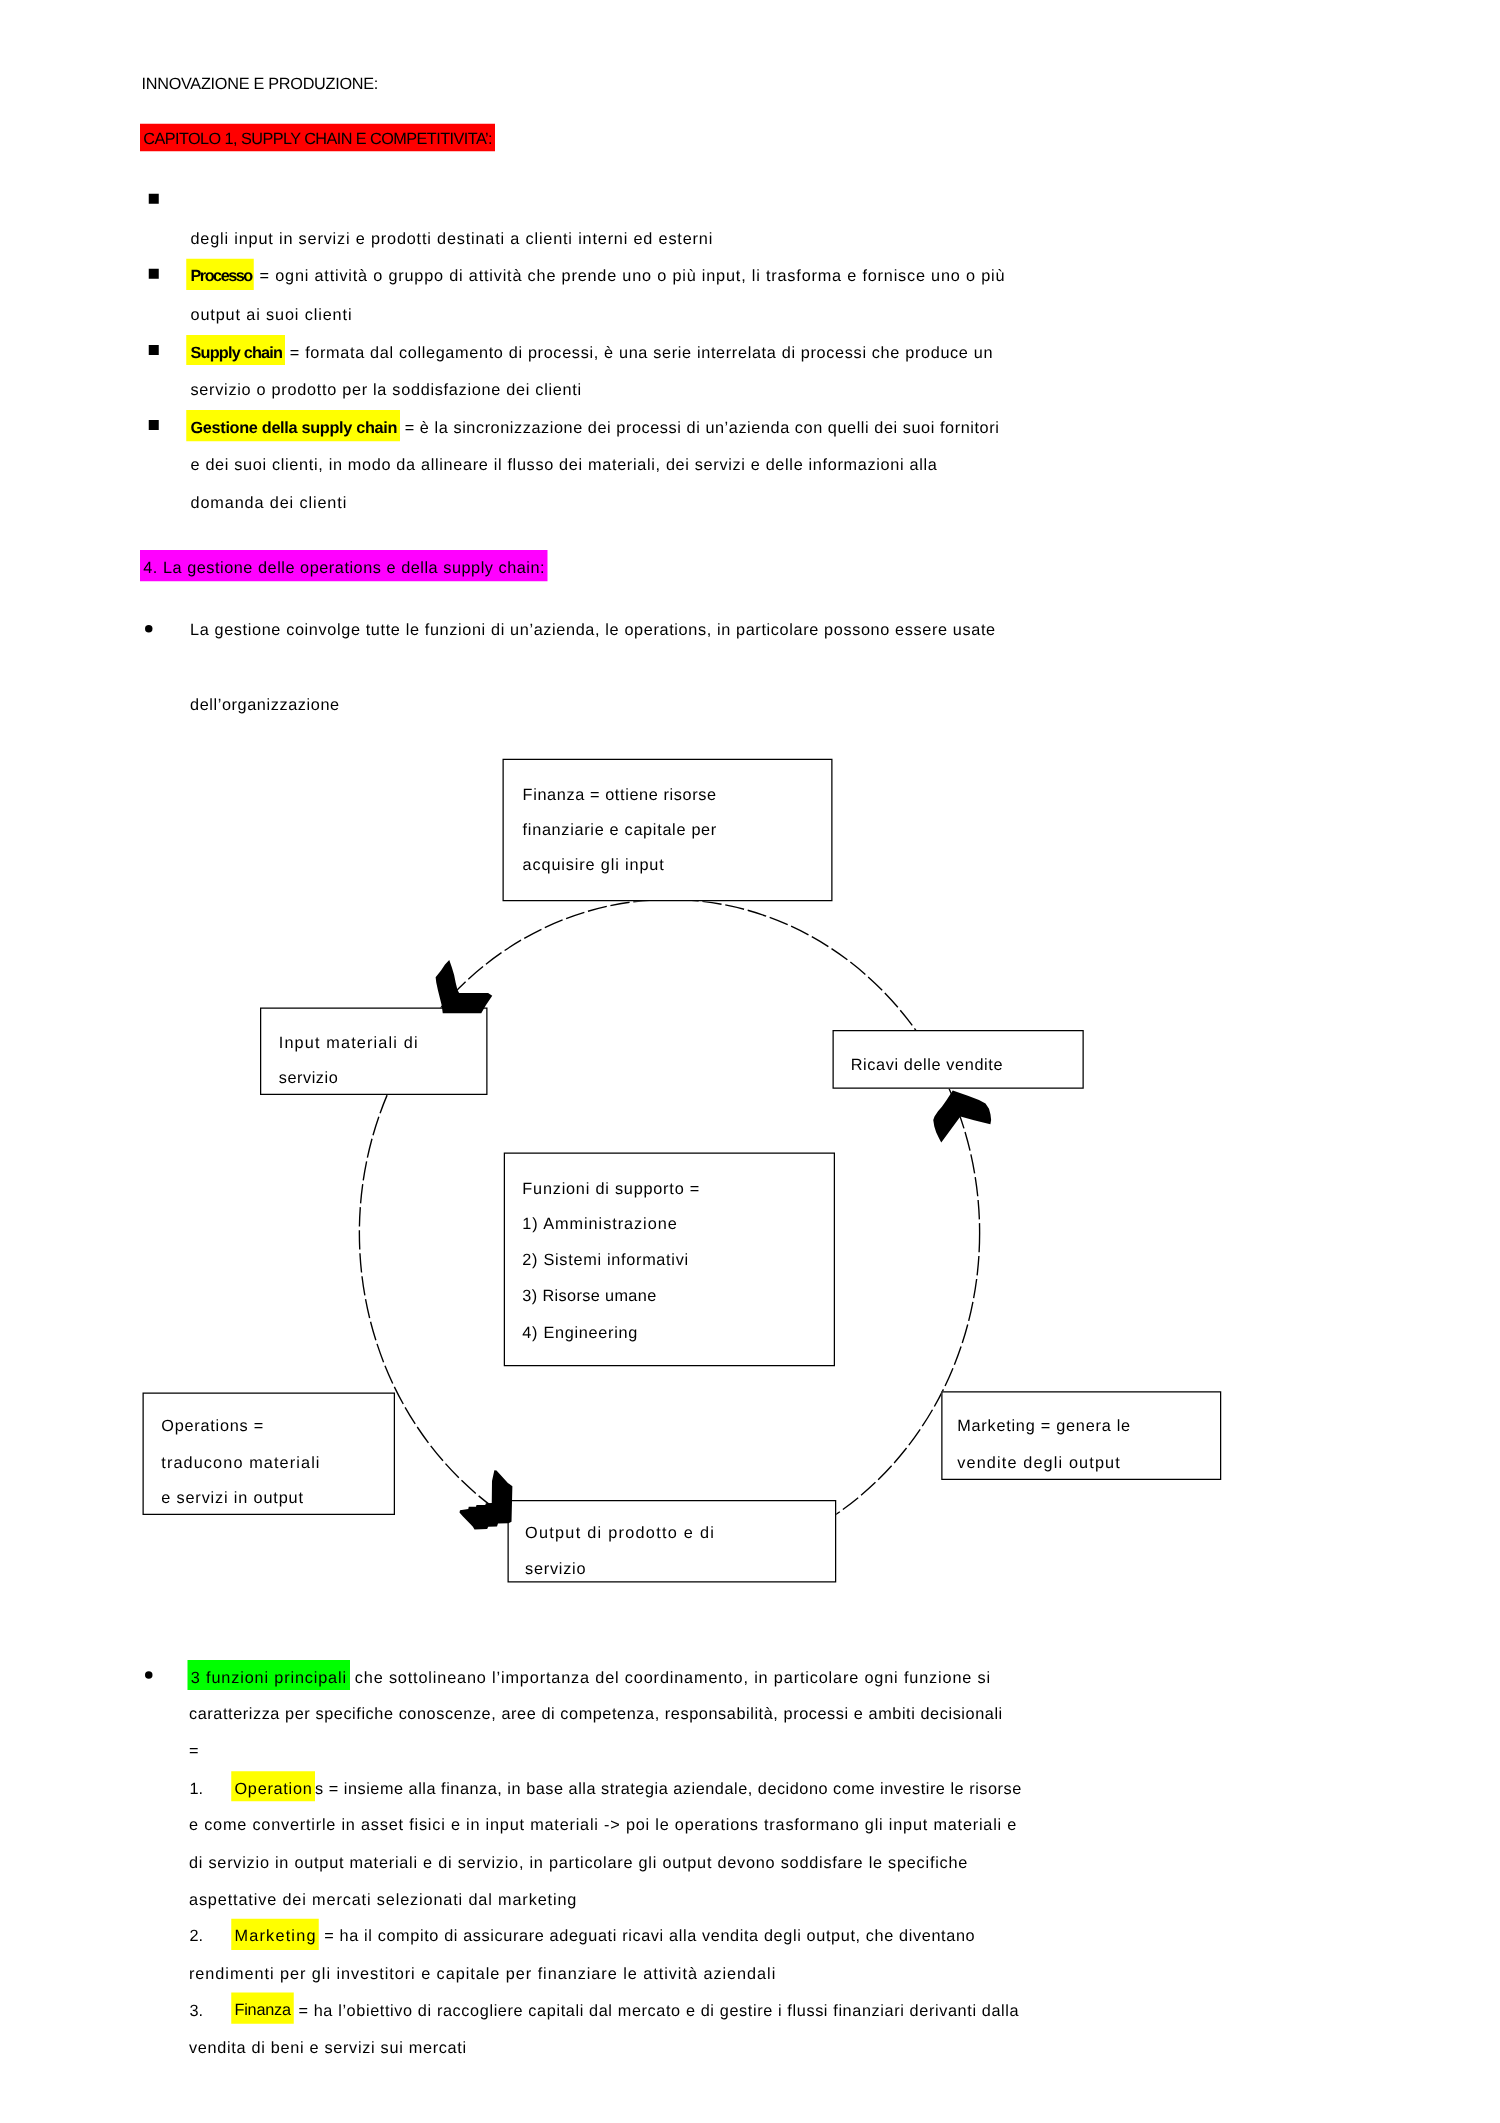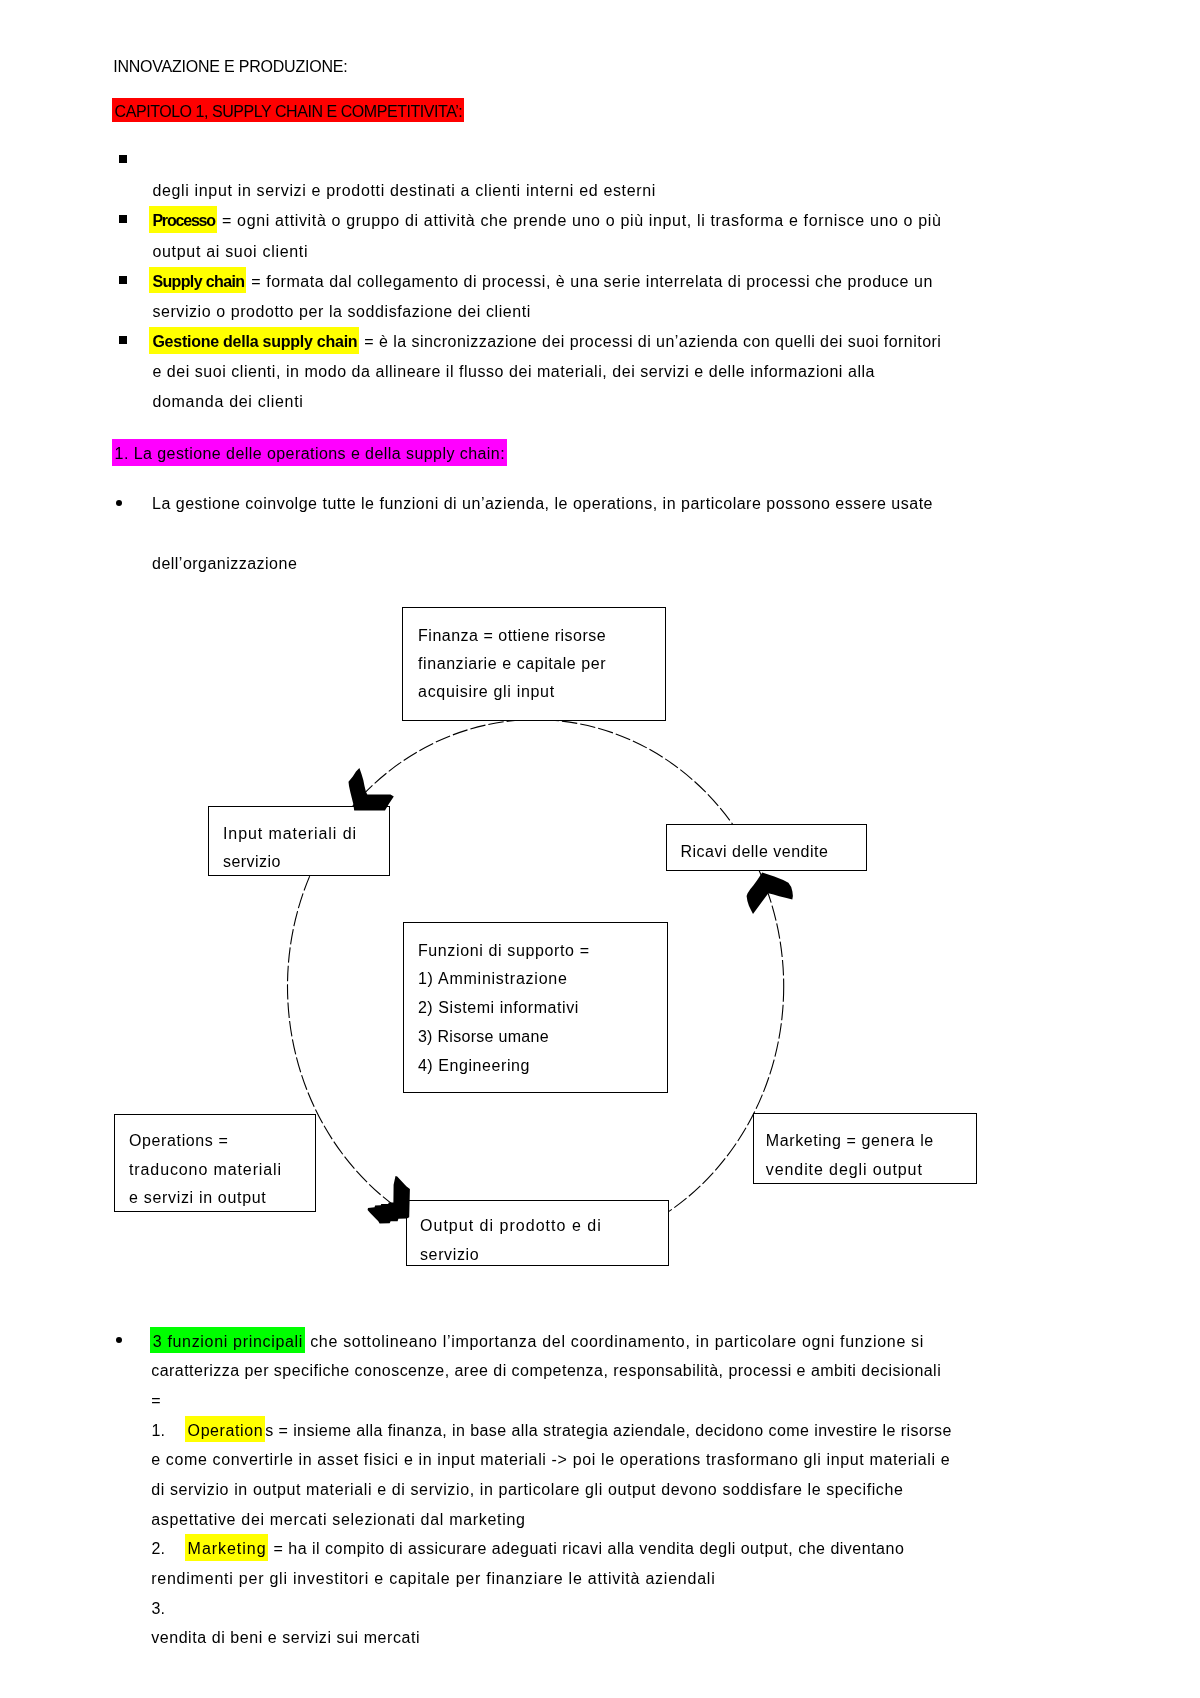--- a/index.html
+++ b/index.html
@@ -1,18 +1,18 @@
 <!DOCTYPE html>
 <html><head>
 <meta charset="utf-8">
 <style>
   html,body{margin:0;padding:0;background:#fff;}
   body{width:1200px;height:1698px;font-family:"Liberation Sans",sans-serif;color:#000;}
   .page{position:relative;width:1200px;height:1698px;overflow:hidden;background:#fff;}
-  .ln{position:absolute;font-size:16px;line-height:29.7px;white-space:pre;}
+  .ln{position:absolute;font-size:13px;line-height:29.7px;white-space:pre;}
   .ln b{font-weight:bold;}
   .hy,.hr,.hm,.hg{padding-left:3px;padding-right:2px;text-align:center;}
   .hy,.hm,.hg{padding-top:6.1px;padding-bottom:3.8px;}
   .hr{padding-top:4.6px;padding-bottom:2.6px;}
   .hy{background:#ffff00;}
   .hr{background:#ff0000;}
   .hm{background:#ff00ff;}
   .hg{background:#00ff00;}
   .sq-bullet{position:absolute;width:8px;height:8px;background:#000;}
   .rd-bullet{position:absolute;width:6px;height:6px;border-radius:50%;background:#000;}
@@ -33,39 +33,40 @@
   <div class="ln" style="left:149.4px;top:206.4px;"><b><span class="hy" style="letter-spacing:-1.192px">Processo</span></b><span style="letter-spacing:0.649px"> = ogni attività o gruppo di attività che prende uno o più input, li trasforma e fornisce uno o più</span></div>
   <div class="ln" style="left:152.4px;top:236.55px;letter-spacing:0.696px;"><span>output ai suoi clienti</span></div>
   <div class="sq-bullet" style="left:118.9px;top:275.5px;"></div>
   <div class="ln" style="left:149.4px;top:266.7px;"><b><span class="hy" style="letter-spacing:-0.632px">Supply chain</span></b><span style="letter-spacing:0.531px"> = formata dal collegamento di processi, è una serie interrelata di processi che produce un</span></div>
   <div class="ln" style="left:152.4px;top:296.85px;letter-spacing:0.574px;"><span>servizio o prodotto per la soddisfazione dei clienti</span></div>
   <div class="sq-bullet" style="left:118.9px;top:335.8px;"></div>
   <div class="ln" style="left:149.4px;top:327.0px;"><b><span class="hy" style="letter-spacing:-0.246px">Gestione della supply chain</span></b><span style="letter-spacing:0.459px"> = è la sincronizzazione dei processi di un’azienda con quelli dei suoi fornitori</span></div>
   <div class="ln" style="left:152.4px;top:357.15px;letter-spacing:0.54px;"><span>e dei suoi clienti, in modo da allineare il flusso dei materiali, dei servizi e delle informazioni alla</span></div>
   <div class="ln" style="left:152.4px;top:387.3px;letter-spacing:0.699px;"><span>domanda dei clienti</span></div>
 
-  <div class="ln" style="left:111.6px;top:439.2px;letter-spacing:0.435px;"><span class="hm">1. La gestione delle operations e della supply chain:</span></div>
+  <div class="ln" style="left:111.6px;top:439.2px;letter-spacing:0.435px;"><span class="hm">4. La gestione delle operations e della supply chain:</span></div>
 
   <div class="rd-bullet" style="left:116.4px;top:499.5px;"></div>
   <div class="ln" style="left:152px;top:489.0px;letter-spacing:0.509px;"><span>La gestione coinvolge tutte le funzioni di un’azienda, le operations, in particolare possono essere usate</span></div>
   <div class="ln" style="left:152px;top:549.3px;letter-spacing:0.483px;"><span>dell’organizzazione</span></div>
 
   <div class="rd-bullet" style="left:116.4px;top:1337.2px;"></div>
   <div class="ln" style="left:149.7px;top:1326.7px;"><span class="hg" style="letter-spacing:0.68px">3 funzioni principali</span><span style="letter-spacing:0.68px"> che sottolineano l’importanza del coordinamento, in particolare ogni funzione si</span></div>
   <div class="ln" style="left:151.2px;top:1356.35px;letter-spacing:0.468px;"><span>caratterizza per specifiche conoscenze, aree di competenza, responsabilità, processi e ambiti decisionali</span></div>
   <div class="ln" style="left:151.2px;top:1386.0px;letter-spacing:0.191px;"><span>=</span></div>
   <div class="ln" style="left:151.6px;top:1415.65px;letter-spacing:0.0px;"><span>1.</span></div>
   <div class="ln" style="left:184.6px;top:1415.65px;"><span class="hy" style="letter-spacing:0.59px">Operation</span><span style="letter-spacing:0.43px">s = insieme alla finanza, in base alla strategia aziendale, decidono come investire le risorse</span></div>
   <div class="ln" style="left:151.2px;top:1445.3px;letter-spacing:0.64px;"><span>e come convertirle in asset fisici e in input materiali -&gt; poi le operations trasformano gli input materiali e</span></div>
   <div class="ln" style="left:151.2px;top:1474.95px;letter-spacing:0.615px;"><span>di servizio in output materiali e di servizio, in particolare gli output devono soddisfare le specifiche</span></div>
   <div class="ln" style="left:151.2px;top:1504.6px;letter-spacing:0.69px;"><span>aspettative dei mercati selezionati dal marketing</span></div>
   <div class="ln" style="left:151.6px;top:1534.25px;letter-spacing:0.0px;"><span>2.</span></div>
   <div class="ln" style="left:184.6px;top:1534.25px;"><span class="hy" style="letter-spacing:0.96px">Marketing</span><span style="letter-spacing:0.505px"> = ha il compito di assicurare adeguati ricavi alla vendita degli output, che diventano</span></div>
   <div class="ln" style="left:151.2px;top:1563.9px;letter-spacing:0.77px;"><span>rendimenti per gli investitori e capitale per finanziare le attività aziendali</span></div>
   <div class="ln" style="left:151.6px;top:1593.55px;letter-spacing:0.0px;"><span>3.</span></div>
+  <div class="ln" style="left:184.6px;top:1593.55px;"><span class="hy" style="letter-spacing:-0.17px">Finanza</span><span style="letter-spacing:0.497px"> = ha l’obiettivo di raccogliere capitali dal mercato e di gestire i flussi finanziari derivanti dalla</span></div>
   <div class="ln" style="left:151.2px;top:1623.2px;letter-spacing:0.56px;"><span>vendita di beni e servizi sui mercati</span></div>
 
   <svg class="diag" viewBox="0 0 1200 1698">
     <ellipse cx="535.6" cy="986.4" rx="248.1" ry="266.8" fill="none" stroke="#000" stroke-width="1.1" stroke-dasharray="15.5 3.0"></ellipse>
   </svg>
 
   <div class="dbox" style="left:402.4px;top:606.7px;width:263.7px;height:114.6px;"></div>
   <div class="ln" style="left:418.1px;top:620.7px;letter-spacing:0.5px;"><span>Finanza = ottiene risorse</span></div>
   <div class="ln" style="left:418.1px;top:648.8px;letter-spacing:0.56px;"><span>finanziarie e capitale per</span></div>
   <div class="ln" style="left:418.1px;top:676.9px;letter-spacing:0.69px;"><span>acquisire gli input</span></div>

